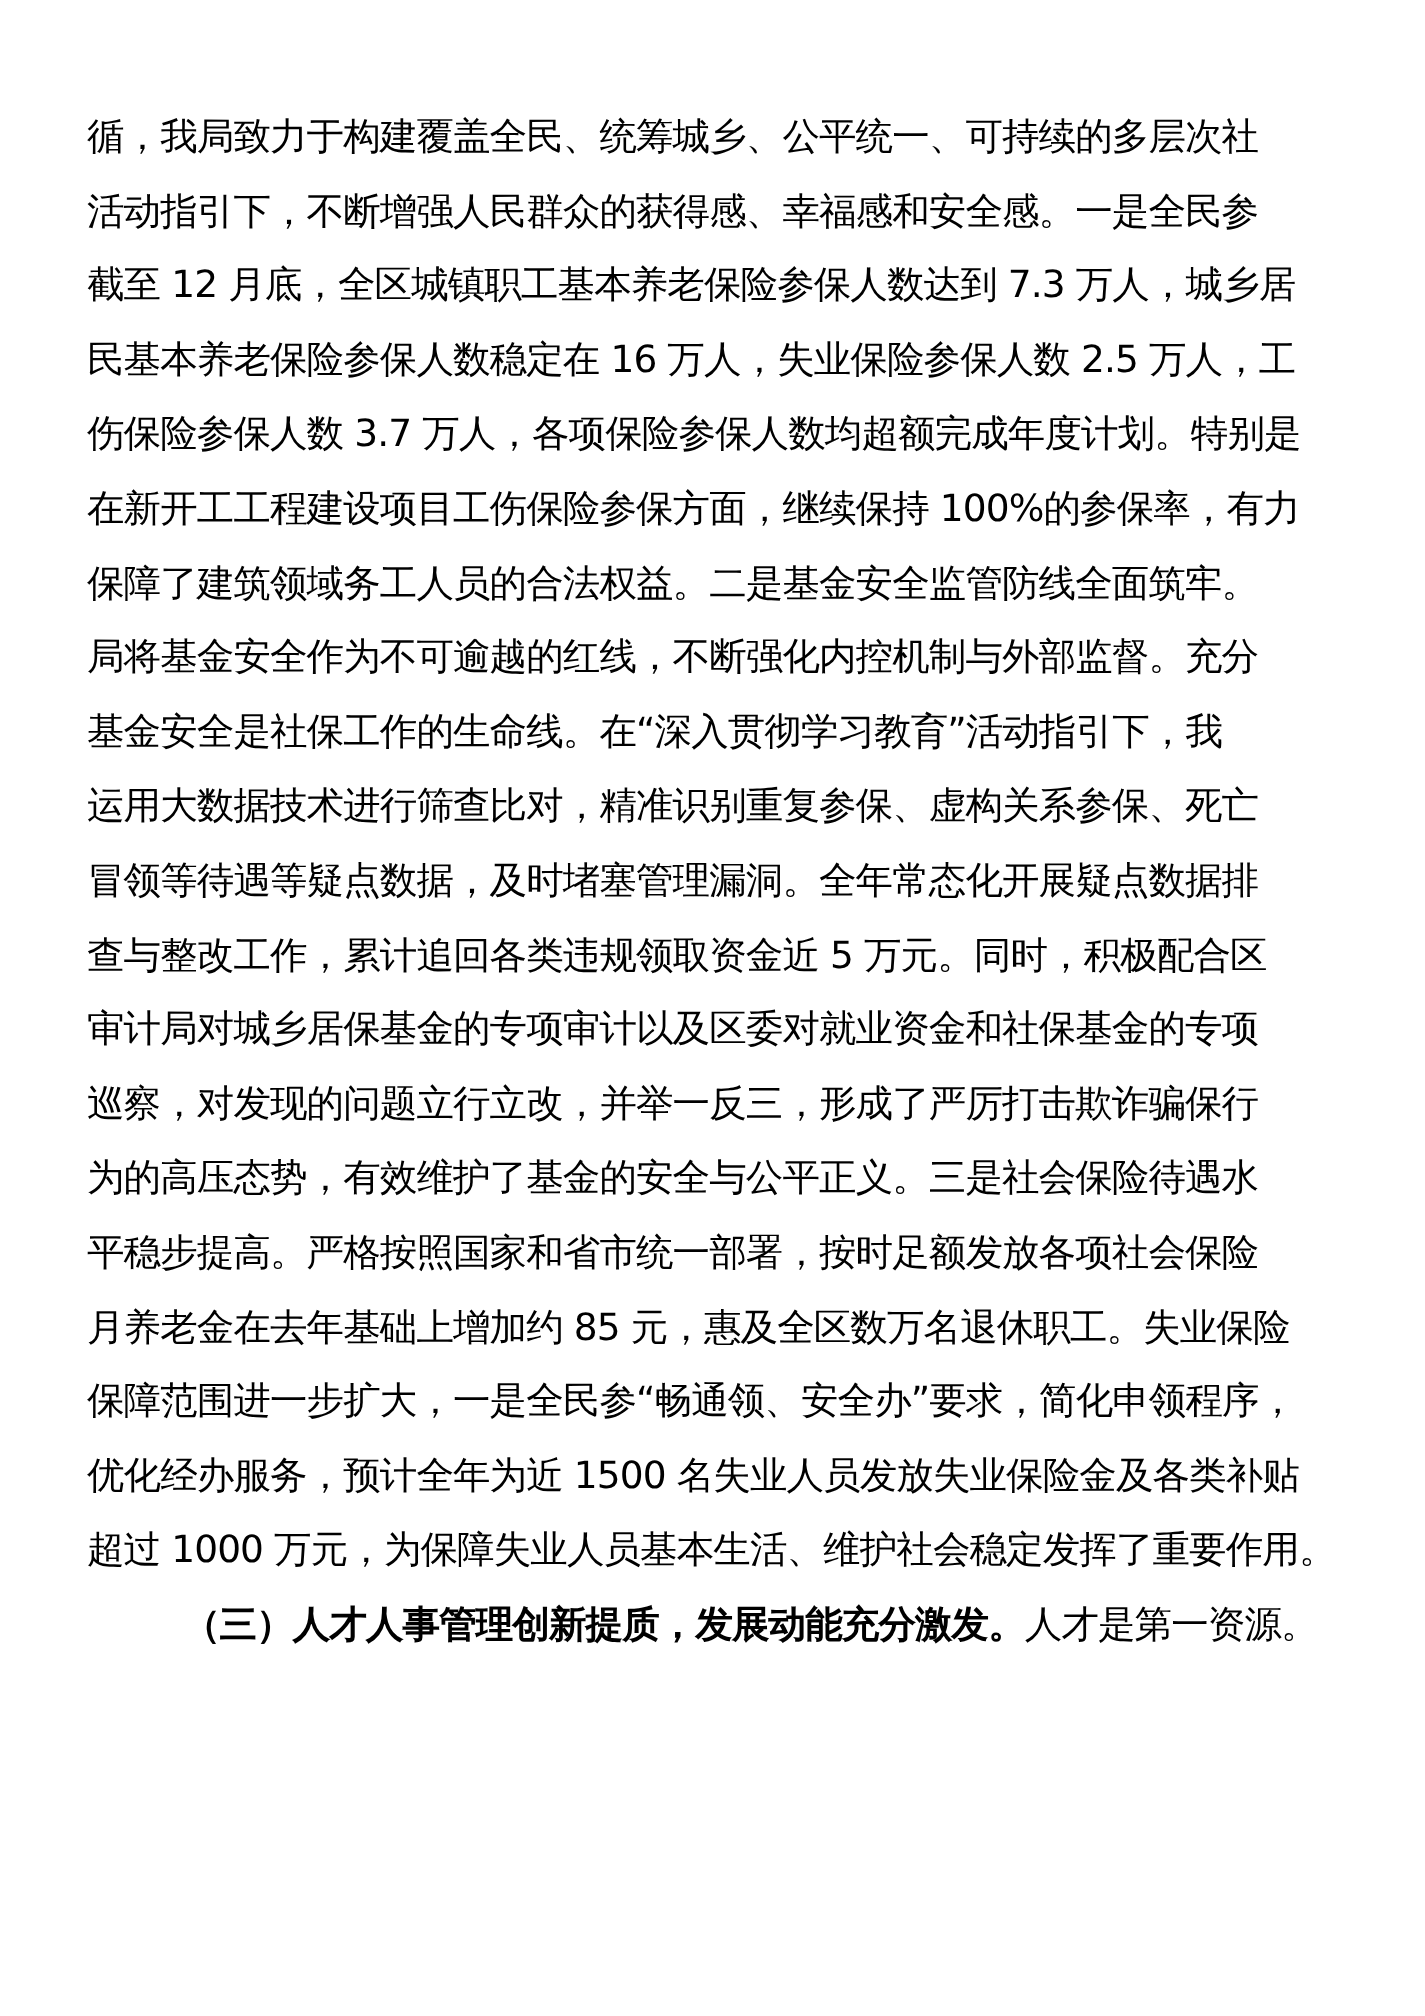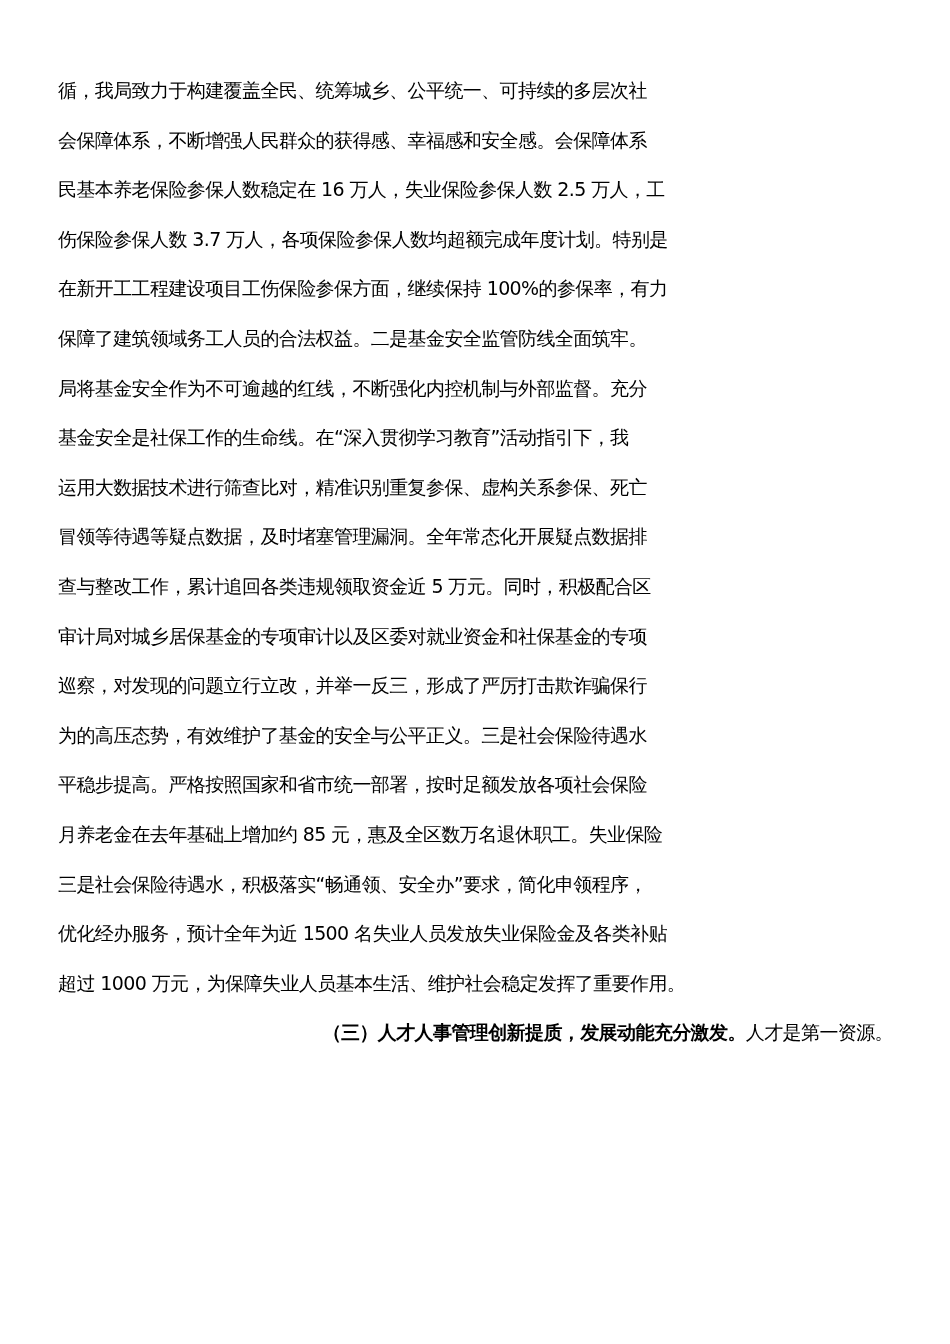--- a/index.html
+++ b/index.html
@@ -25,54 +25,54 @@
     }
     .body-text {
       position: absolute;
       left: 58px;
       top: 66px;
       width: 835px;
     }
     .line {
       height: 49.6px;
       line-height: 49.6px;
-      font-size: 19px;
+      font-size: 25px;
       white-space: nowrap;
       letter-spacing: -0.6px;
       overflow: visible;
     }
     .line.heading {
       padding-left: 64px;
-      text-align: right;
     }
     .bold {
       font-weight: bold;
     }
   </style>
 </head>
 <body>
 
 <div class="page">
   <div class="body-text">
     <div class="line">循，我局致力于构建覆盖全民、统筹城乡、公平统一、可持续的多层次社</div>
-    <div class="line">会保障体系，不断增强人民群众的获得感、幸福感和安全感。会保障体系</div>
+    <div class="line">活动指引下，不断增强人民群众的获得感、幸福感和安全感。一是全民参</div>
+    <div class="line">截至 12 月底，全区城镇职工基本养老保险参保人数达到 7.3 万人，城乡居</div>
     <div class="line">民基本养老保险参保人数稳定在 16 万人，失业保险参保人数 2.5 万人，工</div>
     <div class="line">伤保险参保人数 3.7 万人，各项保险参保人数均超额完成年度计划。特别是</div>
     <div class="line">在新开工工程建设项目工伤保险参保方面，继续保持 100%的参保率，有力</div>
     <div class="line">保障了建筑领域务工人员的合法权益。二是基金安全监管防线全面筑牢。</div>
     <div class="line">局将基金安全作为不可逾越的红线，不断强化内控机制与外部监督。充分</div>
     <div class="line">基金安全是社保工作的生命线。在“深入贯彻学习教育”活动指引下，我</div>
     <div class="line">运用大数据技术进行筛查比对，精准识别重复参保、虚构关系参保、死亡</div>
     <div class="line">冒领等待遇等疑点数据，及时堵塞管理漏洞。全年常态化开展疑点数据排</div>
     <div class="line">查与整改工作，累计追回各类违规领取资金近 5 万元。同时，积极配合区</div>
     <div class="line">审计局对城乡居保基金的专项审计以及区委对就业资金和社保基金的专项</div>
     <div class="line">巡察，对发现的问题立行立改，并举一反三，形成了严厉打击欺诈骗保行</div>
     <div class="line">为的高压态势，有效维护了基金的安全与公平正义。三是社会保险待遇水</div>
     <div class="line">平稳步提高。严格按照国家和省市统一部署，按时足额发放各项社会保险</div>
     <div class="line">月养老金在去年基础上增加约 85 元，惠及全区数万名退休职工。失业保险</div>
-    <div class="line">三是社会保险待遇水，积极落实“畅通领、安全办”要求，简化申领程序，</div>
+    <div class="line">保障范围进一步扩大，一是全民参“畅通领、安全办”要求，简化申领程序，</div>
     <div class="line">优化经办服务，预计全年为近 1500 名失业人员发放失业保险金及各类补贴</div>
     <div class="line">超过 1000 万元，为保障失业人员基本生活、维护社会稳定发挥了重要作用。</div>
     <div class="line heading">
       <span class="bold">（三）人才人事管理创新提质，发展动能充分激发。</span><span>人才是第一资源。</span>
     </div>
   </div>
 </div>
 
 </body></html>

